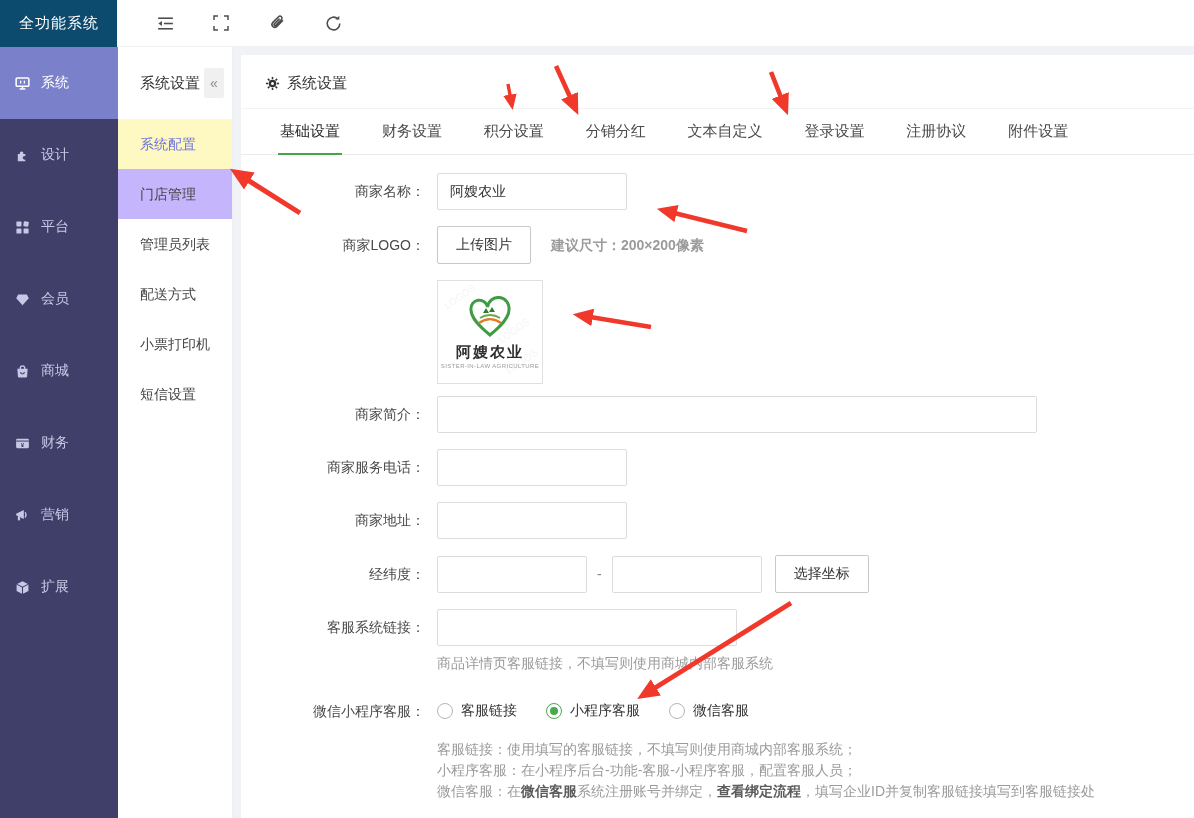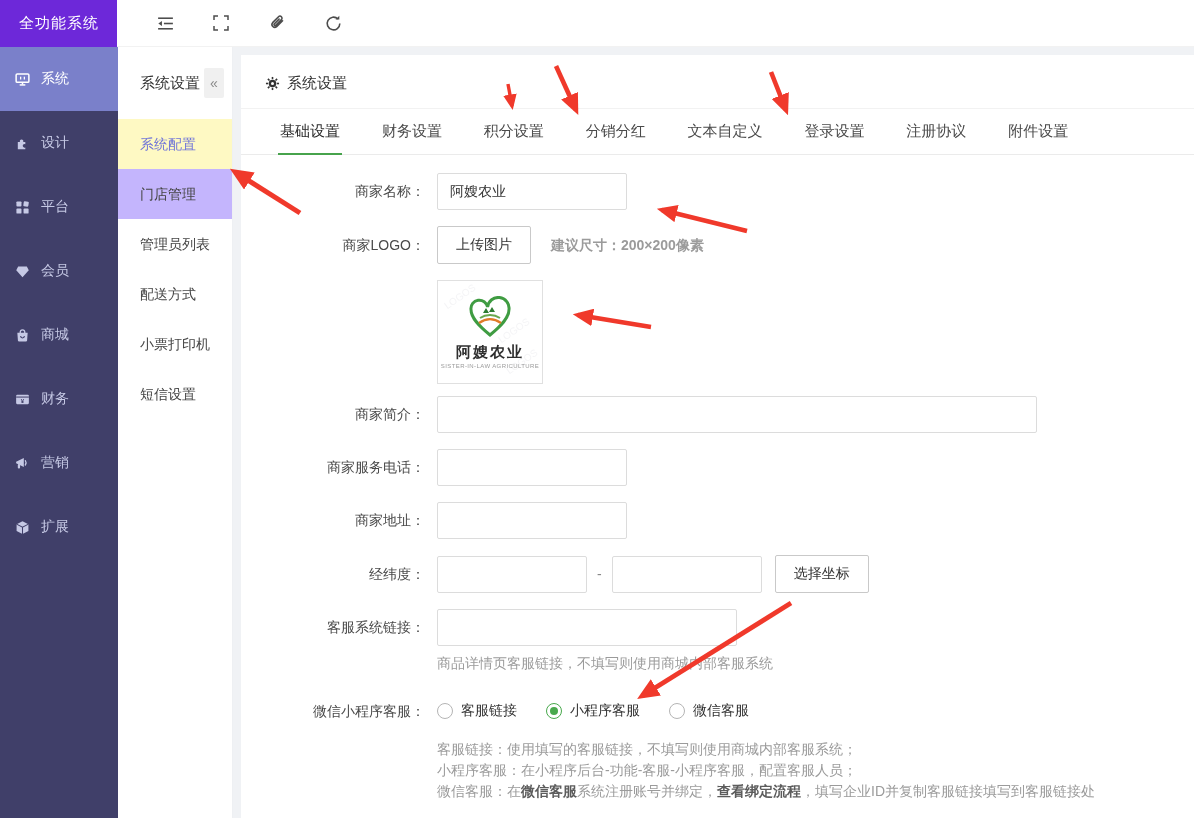--- a/index.html
+++ b/index.html
@@ -2,22 +2,22 @@
 <html><head>
 <meta charset="utf-8">
 <style>
   * { margin:0; padding:0; box-sizing:border-box; }
   html,body { width:1194px; height:818px; overflow:hidden; }
   body { font-family:"Liberation Sans","DejaVu Sans",sans-serif; font-size:14px; color:#333; background:#fff; }
   .app { position:relative; width:1194px; height:818px; display:flex; }
 
   
   .sidebar { width:118px; flex:none; background:#403f69; color:#c6c9e5; display:flex; flex-direction:column; }
-  .logo { height:47px; background:#6d28d9; color:#fff; font-size:15px; display:flex; align-items:center; justify-content:center; letter-spacing:1px; flex:none; }
-  .nav-item { height:64px; display:flex; align-items:center; padding-left:15px; gap:11px; font-size:14px; cursor:pointer; }
+  .logo { height:47px; background:#0c4a6e; color:#fff; font-size:15px; display:flex; align-items:center; justify-content:center; letter-spacing:1px; flex:none; }
+  .nav-item { height:72px; display:flex; align-items:center; padding-left:15px; gap:11px; font-size:14px; cursor:pointer; }
   .nav-item svg { flex:none; display:block; }
   .nav-item.active { background:#7a80ca; color:#fff; }
 
   
   .submenu { width:115px; flex:none; background:#fff; border-right:1px solid #eef0f3; padding-top:47px; }
   .submenu-header { height:72px; display:flex; align-items:center; justify-content:space-between; padding:0 8px 0 22px; }
   .submenu-title { font-size:15px; color:#333; }
   .collapse-btn { width:20px; height:30px; background:#f0f0f0; color:#8a8a8a; border:none; border-radius:2px; font-size:14px; cursor:pointer; line-height:30px; text-align:center; }
   .submenu-item { height:50px; line-height:50px; padding-left:22px; font-size:14px; color:#454545; cursor:pointer; }
   .submenu-item.active { background:#fef9c3; color:#6f74d8; }

